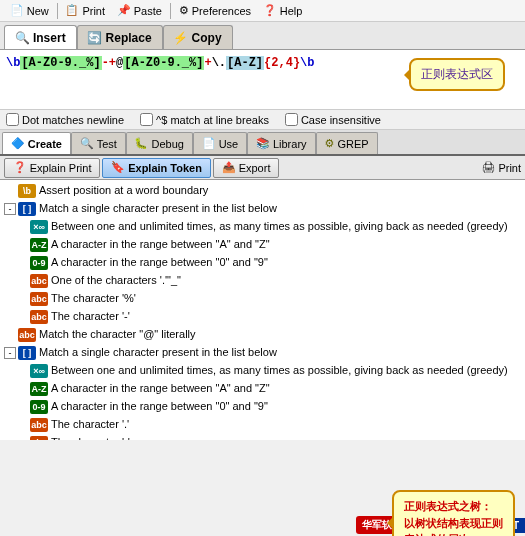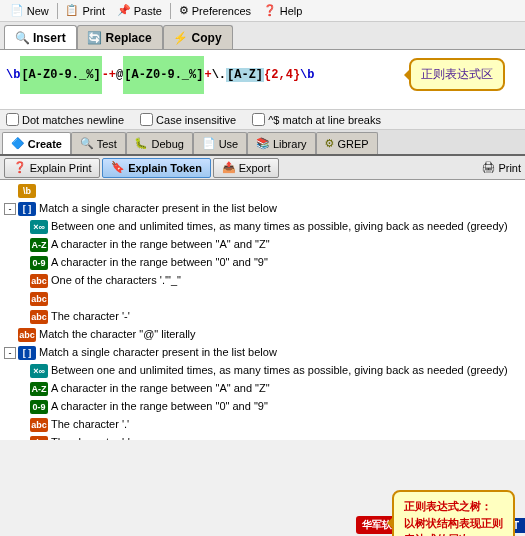--- a/index.html
+++ b/index.html
@@ -74,21 +74,21 @@
       font-size: 12px;
       font-weight: bold;
       padding: 2px;
       display: flex;
       align-items: center;
       flex-wrap: wrap;
     }
     .rd-blue { color: #0000cc; font-weight: bold; }
     .rd-red { color: #cc0000; font-weight: bold; }
     .rd-black { color: #000; }
-    .rd-bg-green { background: #90ee90; color: #000; padding: 12px 1px; }
+    .rd-bg-green { background: #90ee90; color: #000; padding: 0 1px; }
     .rd-bg-blue { background: #add8e6; color: #000; padding: 0 1px; }
 
     
     .regex-area {
       position: relative;
       background: #fff;
       min-height: 60px;
       border-bottom: 1px solid #ccc;
       padding: 4px;
     }
@@ -354,25 +354,25 @@
   </div>
 </div>
 
 <div class="options-bar">
   <label>
     <input type="checkbox" style="">
     <span>Dot matches newline</span>
   </label>
   <label>
     <input type="checkbox" style="">
-    <span>Case insensitive</span>
+    <span>^$ match at line breaks</span>
   </label>
   <label>
     <input type="checkbox" style="">
-    <span>^$ match at line breaks</span>
+    <span>Case insensitive</span>
   </label>
 </div>
 
 <div class="fn-tabs">
   <div class="fn-tab active">
     <span style="color:#00a;">🔷</span>
     <span>Create</span>
   </div>
   <div class="fn-tab">
     <span style="color:#080;">🔍</span>
@@ -414,20 +414,21 @@
     <span>Print</span>
   </button>
 </div>
 
 <div style="position:relative;">
   <div class="tree-content" id="tree-content">
 
   <div class="tree-row">
         <span style="width: 14px; display: inline-block; flex-shrink: 0;"></span>
         <span class="tree-badge" style="background: rgb(204, 136, 0);">\b</span>
+        <span class="tree-text">Assert position at a word boundary</span>
       </div>
       <div class="tree-row">
         <span class="tree-toggle">-</span>
         <span class="tree-badge" style="background: rgb(0, 68, 170);">[ ]</span>
         <span class="tree-text">Match a single character present in the list below</span>
       </div>
       <div class="tree-row">
         <span class="tree-indent"></span>
         <span style="width: 14px; display: inline-block; flex-shrink: 0;"></span>
         <span class="tree-badge" style="background: rgb(0, 136, 136);">×∞</span>
@@ -448,20 +449,21 @@
       <div class="tree-row">
         <span class="tree-indent"></span>
         <span style="width: 14px; display: inline-block; flex-shrink: 0;"></span>
         <span class="tree-badge" style="background: rgb(204, 68, 0);">abc</span>
         <span class="tree-text">One of the characters '.'"_"</span>
       </div>
       <div class="tree-row">
         <span class="tree-indent"></span>
         <span style="width: 14px; display: inline-block; flex-shrink: 0;"></span>
         <span class="tree-badge" style="background: rgb(204, 68, 0);">abc</span>
+        <span class="tree-text">The character '%'</span>
       </div>
       <div class="tree-row">
         <span class="tree-indent"></span>
         <span style="width: 14px; display: inline-block; flex-shrink: 0;"></span>
         <span class="tree-badge" style="background: rgb(204, 68, 0);">abc</span>
         <span class="tree-text">The character '-'</span>
       </div>
       <div class="tree-row">
         <span style="width: 14px; display: inline-block; flex-shrink: 0;"></span>
         <span class="tree-badge" style="background: rgb(204, 68, 0);">abc</span>

